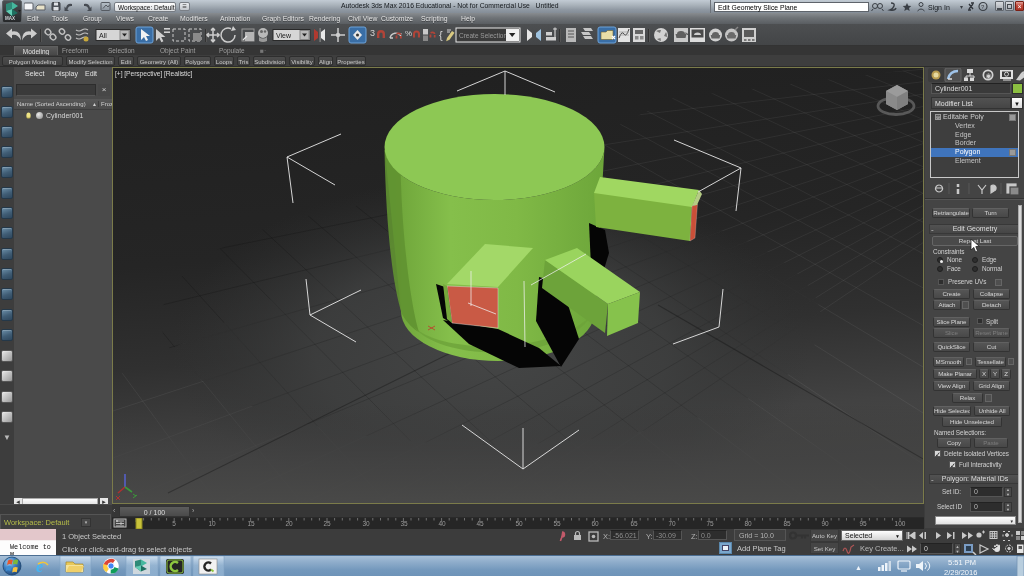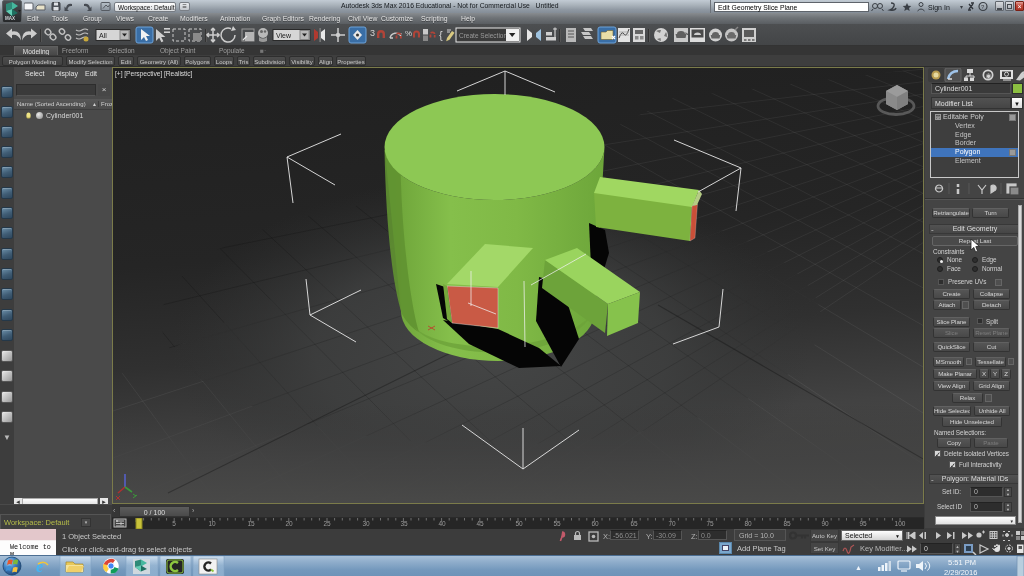--- a/index.html
+++ b/index.html
@@ -644,21 +644,21 @@
  <div class="abs" style="left:0;top:-1px;width:56px;height:14px;background:#fdfdfd;font-family:'Liberation Mono',monospace;font-size:6.8px;color:#111;padding:2px 0 0 10px;">Welcome to M</div>
  <div class="stxt" style="left:62px;top:2.5px;">Click or click-and-drag to select objects</div>
  <div class="abs" style="left:719px;top:0px;width:13px;height:12px;background:#7aa7cc;border:1px solid #5a87ac;">
         <div style="margin:2px;width:7px;height:6px;background:#ecf2f8;border:1px solid #446;"></div>
       </div>
  <div class="stxt" style="left:737px;top:2px;">Add Plane Tag</div>
  <div class="abs" style="left:810px;top:0;width:29px;height:12px;background:#454545;border:1px solid #383838;color:#c9c9c9;font-size:6.2px;text-align:center;line-height:11px;white-space:nowrap;overflow:hidden;">Set Key</div>
  <svg class="abs" style="left:841px;top:1px" width="16" height="11" viewBox="0 0 16 11">
         <path d="M2 8 q2 -6 4 0 t4 -4 l3 -2" stroke="#b05555" stroke-width="1.2" fill="none"></path>
       </svg>
- <div class="stxt" style="left:860px;top:2px;color:#b9b9b9;">Key Modifier...</div>
+ <div class="stxt" style="left:860px;top:2px;color:#b9b9b9;">Key Create...</div>
  <svg class="abs" style="left:906px;top:1.5px" width="12" height="10" viewBox="0 0 12 10">
         <g fill="#c9c9c9">
           <path d="M1 1.5 l5 3.5 l-5 3.5 z M6 1.5 l5 3.5 l-5 3.5 z"></path>
         </g>
       </svg>
  <div class="abs inset" style="left:920px;top:0.5px;width:33px;height:11px;padding:1.5px 0 0 3px;color:#d0d0d0;">0</div>
  <div class="abs" style="left:954px;top:0.5px;width:7px;height:11px;background:#4a4a4a;border:1px solid #333;color:#bbb;font-size:4px;text-align:center;line-height:5px;">▲<br>▼</div>
  <svg class="abs" style="left:963px;top:0.5px" width="61" height="12" viewBox="0 0 61 12">
   <g>
           <rect x="1" y="1" width="9" height="9" fill="#7a9cc4"></rect>

